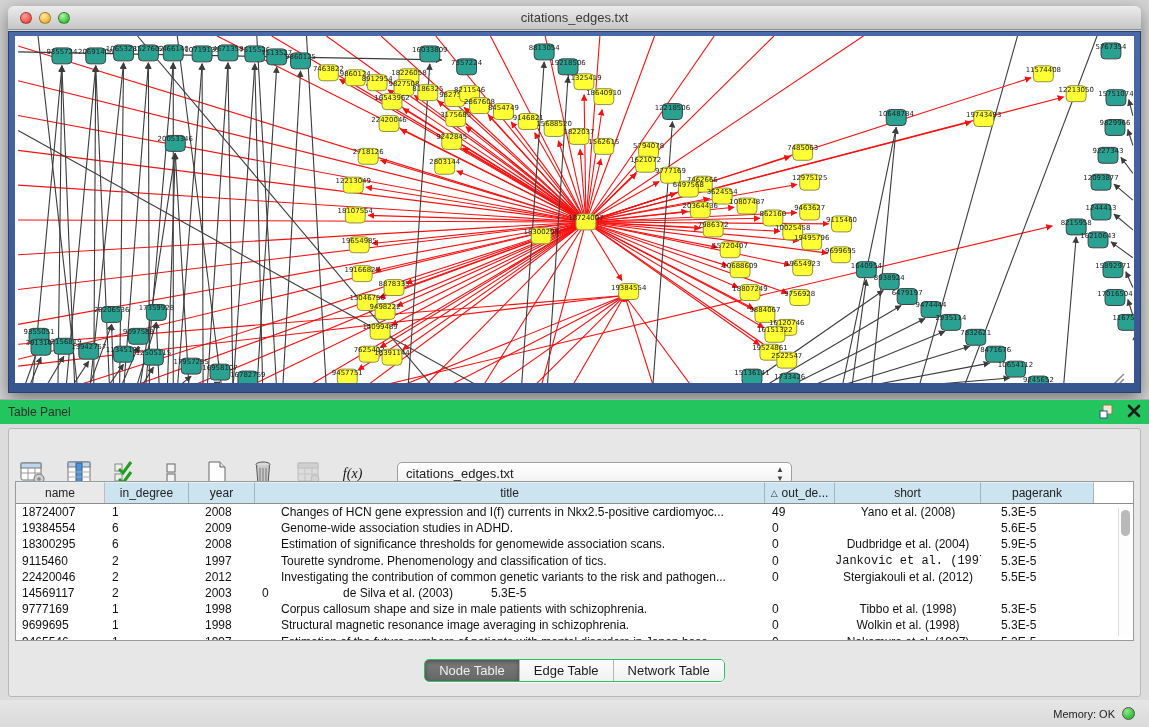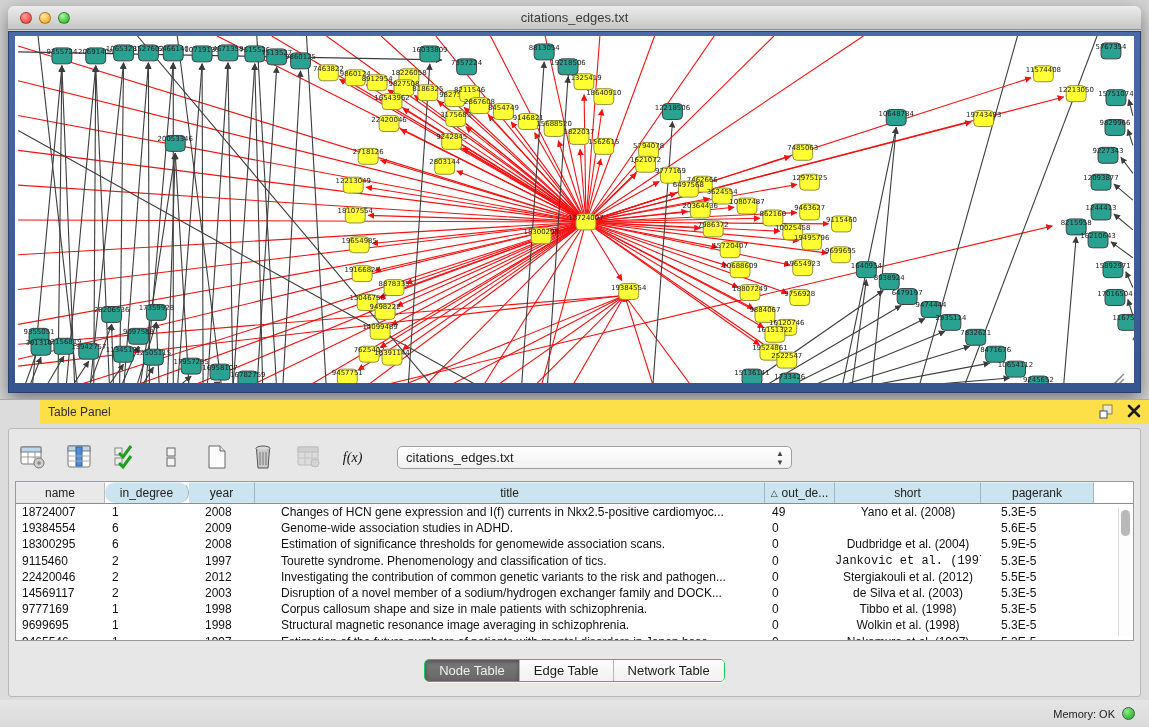--- a/index.html
+++ b/index.html
@@ -22,27 +22,27 @@
   .frame { position:absolute; left:0; right:0; top:25px; bottom:0;
     background:linear-gradient(#4a69a8,#37568f); border:1px solid #26406f; }
   .canvas { position:absolute; left:6px; top:4px; right:6px; bottom:9px; background:#fff;
     overflow:hidden; }
   .canvas svg { display:block; }
   .node-label { font-size:7px; fill:#222; font-family:"DejaVu Sans", sans-serif; }
 
   
   .table-panel { position:absolute; left:0; top:399px; width:1149px; height:328px;
     background:#dcdcdc; border-top:1px solid #aaa; }
-  .tp-titlebar { position:relative; height:24px; background:#fde047;margin-left:40px; }
+  .tp-titlebar { position:relative; height:24px; background:#22c55e; }
   .tp-title { position:absolute; left:8px; top:5px; font-size:12px; color:#2e2e2e; }
   .tp-actions { position:absolute; right:8px; top:3px; display:flex; gap:12px; align-items:center; }
   .tp-inner { position:absolute; left:8px; right:8px; top:28px; bottom:30px;
     background:#e7e7e7; border:1px solid #b8b8b8; border-radius:3px; }
 
-  .toolbar { position:absolute; left:10px; top:10px; height:36px; display:flex;
+  .toolbar { position:absolute; left:10px; top:26px; height:36px; display:flex;
     align-items:center; gap:18px; }
   .tool-btn { width:28px; height:28px; display:flex; align-items:center; justify-content:center;
     cursor:default; }
   .combo { width:395px; height:23px; margin-left:10px; background:linear-gradient(#fff,#f1f1f1);
     border:1px solid #9f9f9f; border-radius:5px; display:flex; align-items:center;
     padding:0 8px; font-size:13px; color:#222; position:relative; }
   .combo .stepper { position:absolute; right:7px; top:2px; font-size:8px; line-height:9px;
     color:#444; text-align:center; }
 
   .tablebox { position:absolute; left:6px; right:6px; top:52px; bottom:55px;
@@ -865,21 +865,21 @@
           <span>citations_edges.txt</span>
           <span class="stepper">▲<br>▼</span>
         </div>
       </div>
 
     <div class="tablebox">
       <div class="thead" id="thead">
           <div class="th gray" style="width: 89px;">
             <span>name</span>
           </div>
-          <div class="th" style="width: 84px; border-radius: 10px;">
+          <div class="th" style="width: 84px;">
             <span>in_degree</span>
           </div>
           <div class="th" style="width: 66px;">
             <span>year</span>
           </div>
           <div class="th" style="width: 510px;">
             <span>title</span>
           </div>
           <div class="th" style="width: 70px;">
             <span class="sort-tri">△</span>
@@ -935,21 +935,20 @@
             <div class="td" style="width: 66px; padding-left: 16px;">2012</div>
             <div class="td" style="width: 510px; padding-left: 26px;">Investigating the contribution of common genetic variants to the risk and pathogen...</div>
             <div class="td" style="width: 70px; padding-left: 7px;">0</div>
             <div class="td" style="width: 146px; text-align: center;">Stergiakouli et al. (2012)</div>
             <div class="td" style="width: 113px; padding-left: 20px;">5.5E-5</div>
           </div>
           <div class="trow">
             <div class="td" style="width: 89px; padding-left: 6px;">14569117</div>
             <div class="td" style="width: 84px; padding-left: 7px;">2</div>
             <div class="td" style="width: 66px; padding-left: 16px;">2003</div>
-            <div class="td" style="width: 510px; padding-left: 26px;">Disruption of a novel member of a sodium/hydrogen exchanger family and DOCK...</div>
             <div class="td" style="width: 70px; padding-left: 7px;">0</div>
             <div class="td" style="width: 146px; text-align: center;">de Silva et al. (2003)</div>
             <div class="td" style="width: 113px; padding-left: 20px;">5.3E-5</div>
           </div>
           <div class="trow">
             <div class="td" style="width: 89px; padding-left: 6px;">9777169</div>
             <div class="td" style="width: 84px; padding-left: 7px;">1</div>
             <div class="td" style="width: 66px; padding-left: 16px;">1998</div>
             <div class="td" style="width: 510px; padding-left: 26px;">Corpus callosum shape and size in male patients with schizophrenia.</div>
             <div class="td" style="width: 70px; padding-left: 7px;">0</div>

